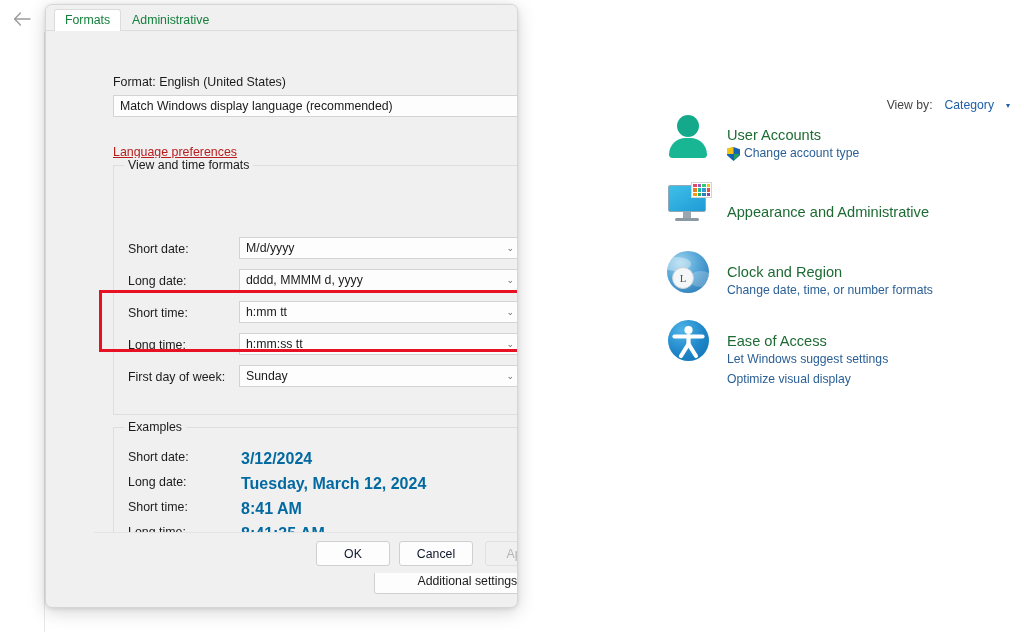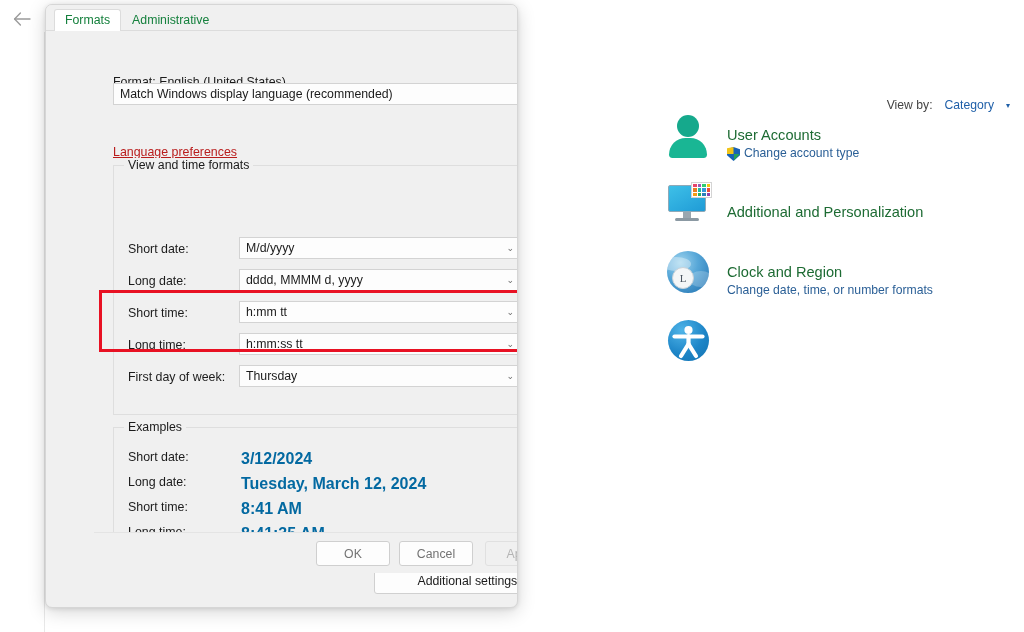--- a/index.html
+++ b/index.html
@@ -248,21 +248,21 @@
     border: 1px solid #d3d3d3;
     display: flex; align-items: center;
     font-size: 12.3px; color: #1b1b1b;
     padding-left: 6px;
   }
   .rd-combo .cb-caret {
     position: absolute; right: 7px; top: 50%; transform: translateY(-50%);
     color: #6d6d6d; font-size: 9px; line-height: 1;
   }
 
-  #rd-format-combo { left: 19px; top: 52px; width: 434px; }
+  #rd-format-combo { left: 19px; top: 64px; width: 434px; }
 
   #rd-lang-link {
     position: absolute; left: 19px; top: 114px;
     font-size: 12.4px; color: #b91c1c;
     text-decoration: underline; white-space: nowrap;
   }
 
   .rd-group {
     position: absolute;
     border: 1px solid #dedede;
@@ -309,21 +309,21 @@
   #rd-footer {
     position: absolute; left: 0; right: 0; bottom: 0;
     height: 41px;
     background: #f0f0f0;
     border-top: 1px solid #e4e4e4;
   }
   .rd-fbtn {
     position: absolute; top: 8px;
     width: 74px; height: 25px;
     background: #fdfdfd; border: 1px solid #cfcfcf; border-radius: 3px;
-    font-size: 12.3px; color: #737373;
+    font-size: 12.3px; color: #0f172a;
     display: flex; align-items: center; justify-content: center;
   }
   #rd-ok { left: 222px; }
   #rd-cancel { left: 305px; }
   #rd-apply { left: 391px; background: #f0f0f0; border-color: #e0e0e0; color: #b4b4b4; }
 </style>
 </head>
 <body>
 
 <div id="cp-root">
@@ -394,21 +394,21 @@
               <i style="background:#1abc9c"></i>
             <i style="background:#3498db"></i>
               <i style="background:#e84c3d"></i>
             <i style="background:#f39c12"></i>
               <i style="background:#27ae60"></i>
             <i style="background:#2980b9"></i>
               <i style="background:#8e44ad"></i>
           </div>
         </div>
         <div class="cat-body" style="padding-top:10px;">
-          <div class="cat-name">Additional and Personalization</div>
+          <div class="cat-name">Appearance and Administrative</div>
         </div>
       </div>
 
       <div class="cp-cat">
         <div class="cat-ico ico-globe">
           <div class="g-ball"></div>
           <div class="g-clock">L</div>
         </div>
         <div class="cat-body">
           <div class="cat-name">Clock and Region</div>
@@ -421,20 +421,29 @@
       <div class="cp-cat">
         <div class="cat-ico ico-eoa">
           <div class="e-circ"></div>
           <svg class="e-fig" viewBox="0 0 41 41" aria-hidden="true">
             <circle cx="20.5" cy="10" r="4.1" fill="#ffffff"></circle>
             <path d="M6.5 16.5 L34.5 16.5" stroke="#ffffff" stroke-width="4.2" stroke-linecap="round"></path>
             <path d="M20.5 16 L20.5 24 L13 36" stroke="#ffffff" stroke-width="4.2" stroke-linecap="round" fill="none"></path>
             <path d="M20.5 24 L28 36" stroke="#ffffff" stroke-width="4.2" stroke-linecap="round" fill="none"></path>
           </svg>
         </div>
+        <div class="cat-body">
+          <div class="cat-name">Ease of Access</div>
+          <div class="cat-sub">
+            <span>Let Windows suggest settings</span>
+          </div>
+          <div class="cat-sub">
+            <span>Optimize visual display</span>
+          </div>
+        </div>
       </div>
 
     </div>
   </div>
 </div>
 
 <div id="region-dialog">
 
 
   <div id="rd-tabstrip">
@@ -472,21 +481,21 @@
       </div>
       <div class="rd-combo" style="left:125px; top:135px; width:283px;">
         <span>h:mm tt</span>
         <span class="cb-caret">⌄</span>
       </div>
       <div class="rd-combo" style="left:125px; top:167px; width:283px;">
         <span>h:mm:ss tt</span>
         <span class="cb-caret">⌄</span>
       </div>
       <div class="rd-combo" style="left:125px; top:199px; width:283px;">
-        <span>Thursday</span>
+        <span>Sunday</span>
         <span class="cb-caret">⌄</span>
       </div>
     </div>
 
     <div id="rd-highlight"></div>
 
     <div class="rd-group" id="rd-grp-examples">
       <span class="grp-legend">Examples</span>
 
       <span class="rd-ex-label" style="top:22px;">Short date:</span>

